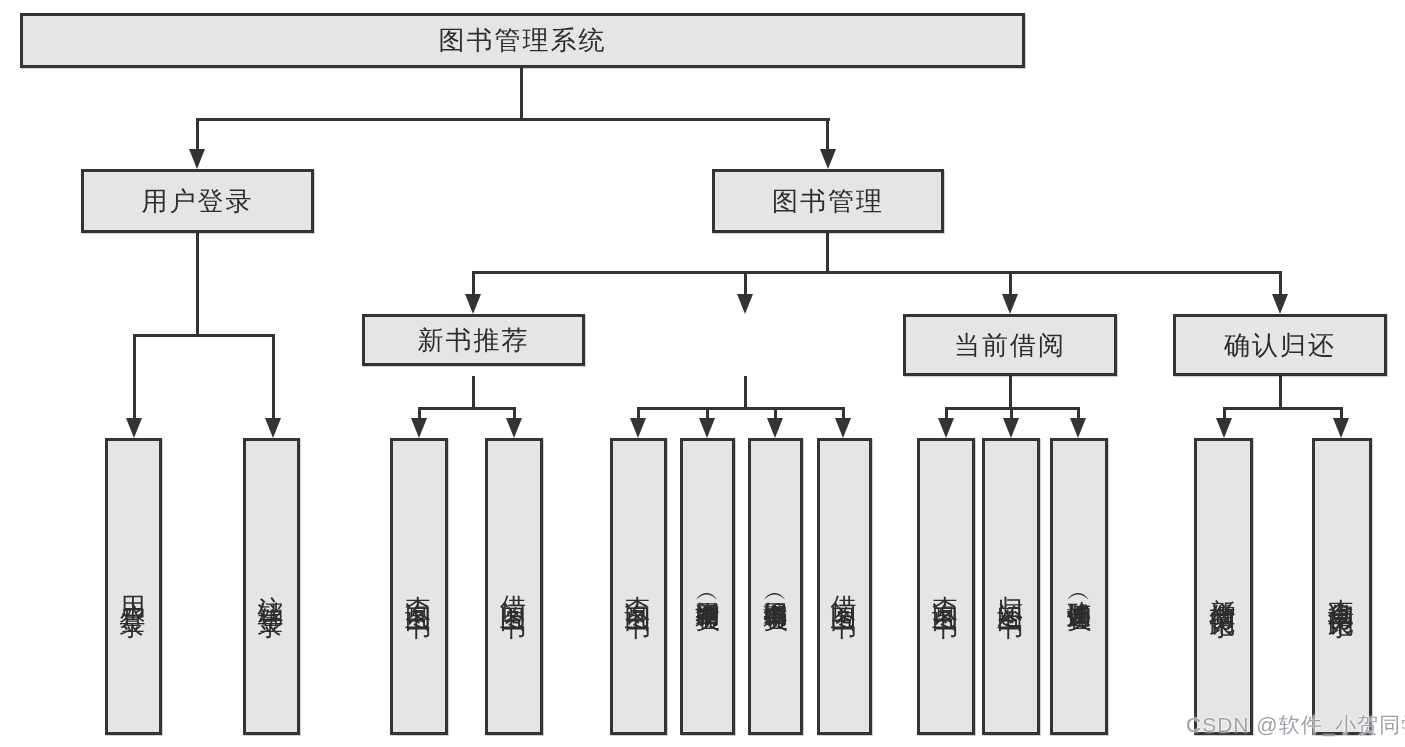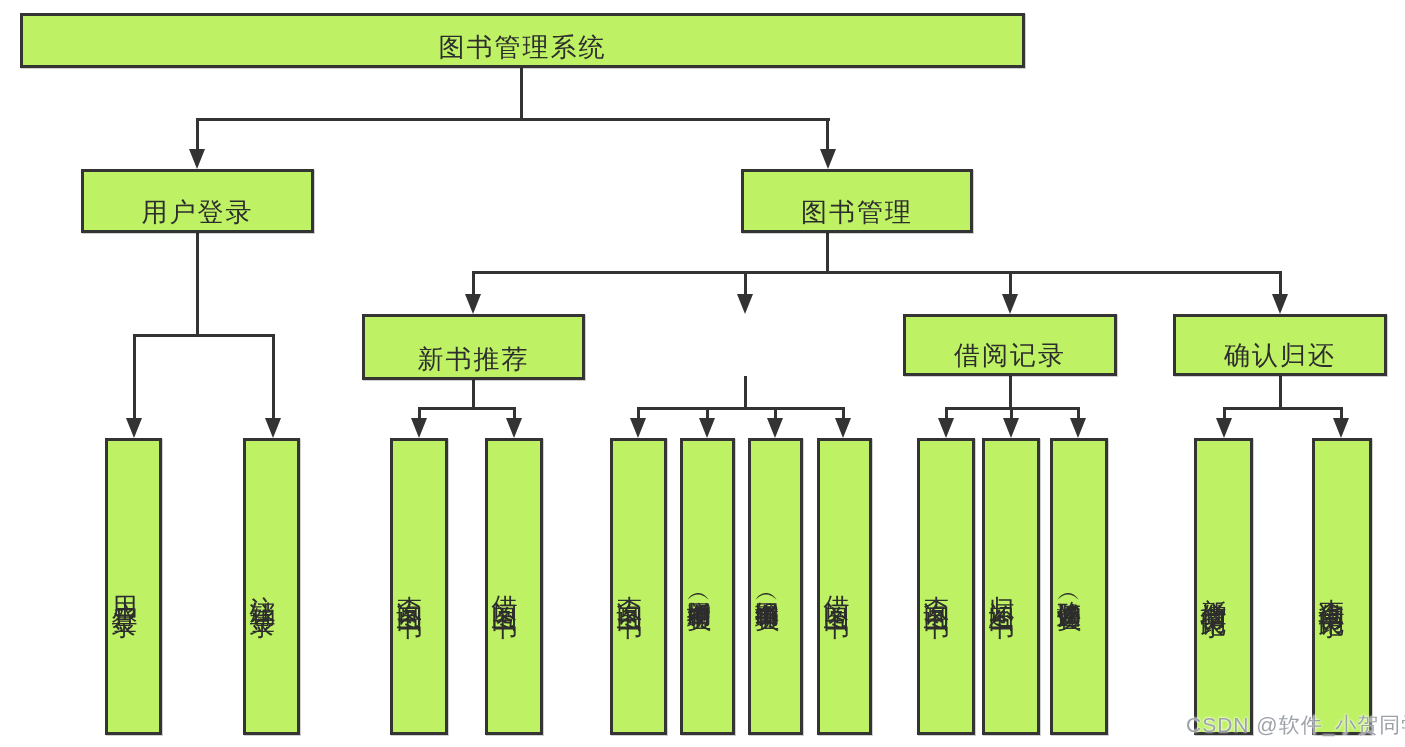--- a/index.html
+++ b/index.html
@@ -6,24 +6,24 @@
   #canvas{
     position:relative;
     width:1405px;height:747px;
     background:#ffffff;
     font-family:"Liberation Sans","DejaVu Sans",sans-serif;
     overflow:hidden;
   }
   .node{
     position:absolute;
     box-sizing:border-box;
-    background:#bef264;
+    background:#e5e5e5;
     border:3px solid #343434;
     display:flex;
-    align-items:flex-end;
+    align-items:center;
     justify-content:center;
     color:#2d2d2d;
     box-shadow:1px 1px 0 rgba(0,0,0,0.18);
     z-index:2;
   }
   .hnode{
     font-size:26px;
     letter-spacing:2px;
   }
   .leaf{
@@ -67,31 +67,31 @@
 <div id="canvas">
 
   <div class="node hnode" style="left:20px;top:13px;width:1005px;height:55px;">
     <span>图书管理系统</span>
   </div>
 
   <div class="node hnode" style="left:81px;top:169px;width:233px;height:64px;">
     <span>用户登录</span>
   </div>
 
-  <div class="node hnode" style="left:741px;top:169px;width:232px;height:64px;">
+  <div class="node hnode" style="left:712px;top:169px;width:232px;height:64px;">
     <span>图书管理</span>
   </div>
 
-  <div class="node hnode" style="left:362px;top:314px;width:223px;height:66px;">
+  <div class="node hnode" style="left:362px;top:314px;width:223px;height:52px;">
     <span>新书推荐</span>
   </div>
 
 
   <div class="node hnode" style="left:903px;top:314px;width:214px;height:62px;">
-    <span>借阅记录</span>
+    <span>当前借阅</span>
   </div>
 
   <div class="node hnode" style="left:1173px;top:314px;width:214px;height:62px;">
     <span>确认归还</span>
   </div>
 
   <div class="node leaf" style="left:105px;width:57px;">
     <span>用户登录</span>
   </div>
   <div class="node leaf" style="left:243px;width:57px;">

